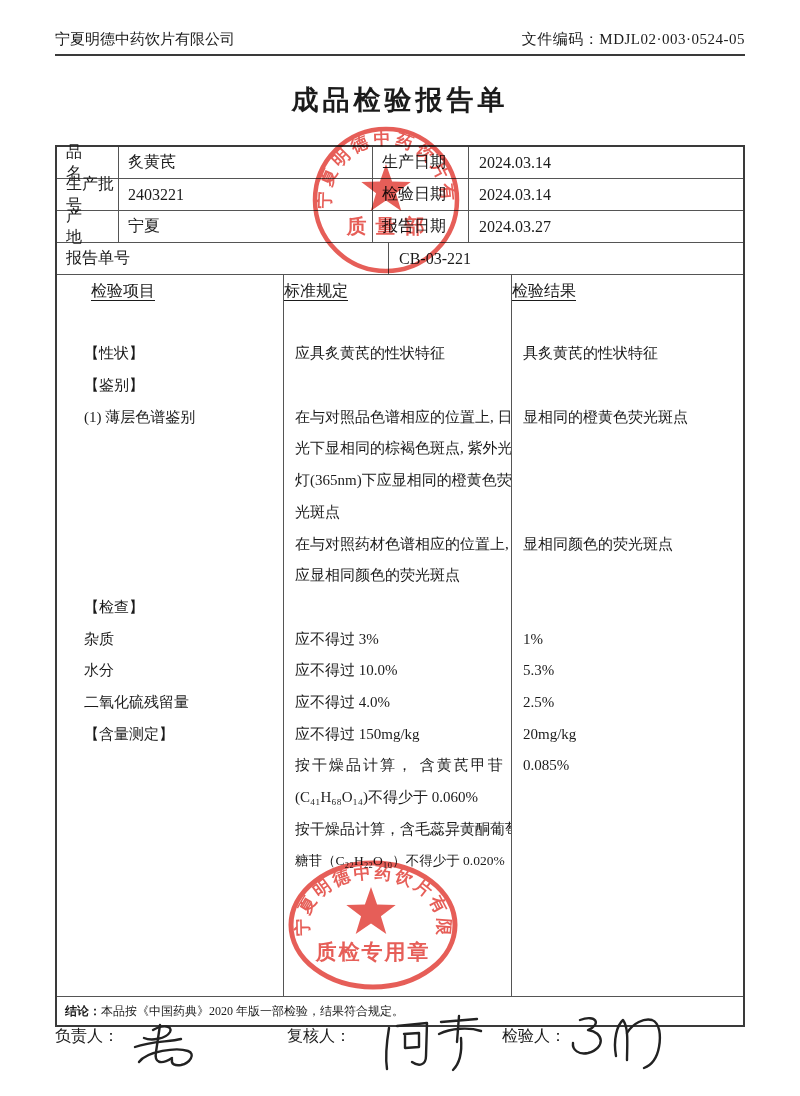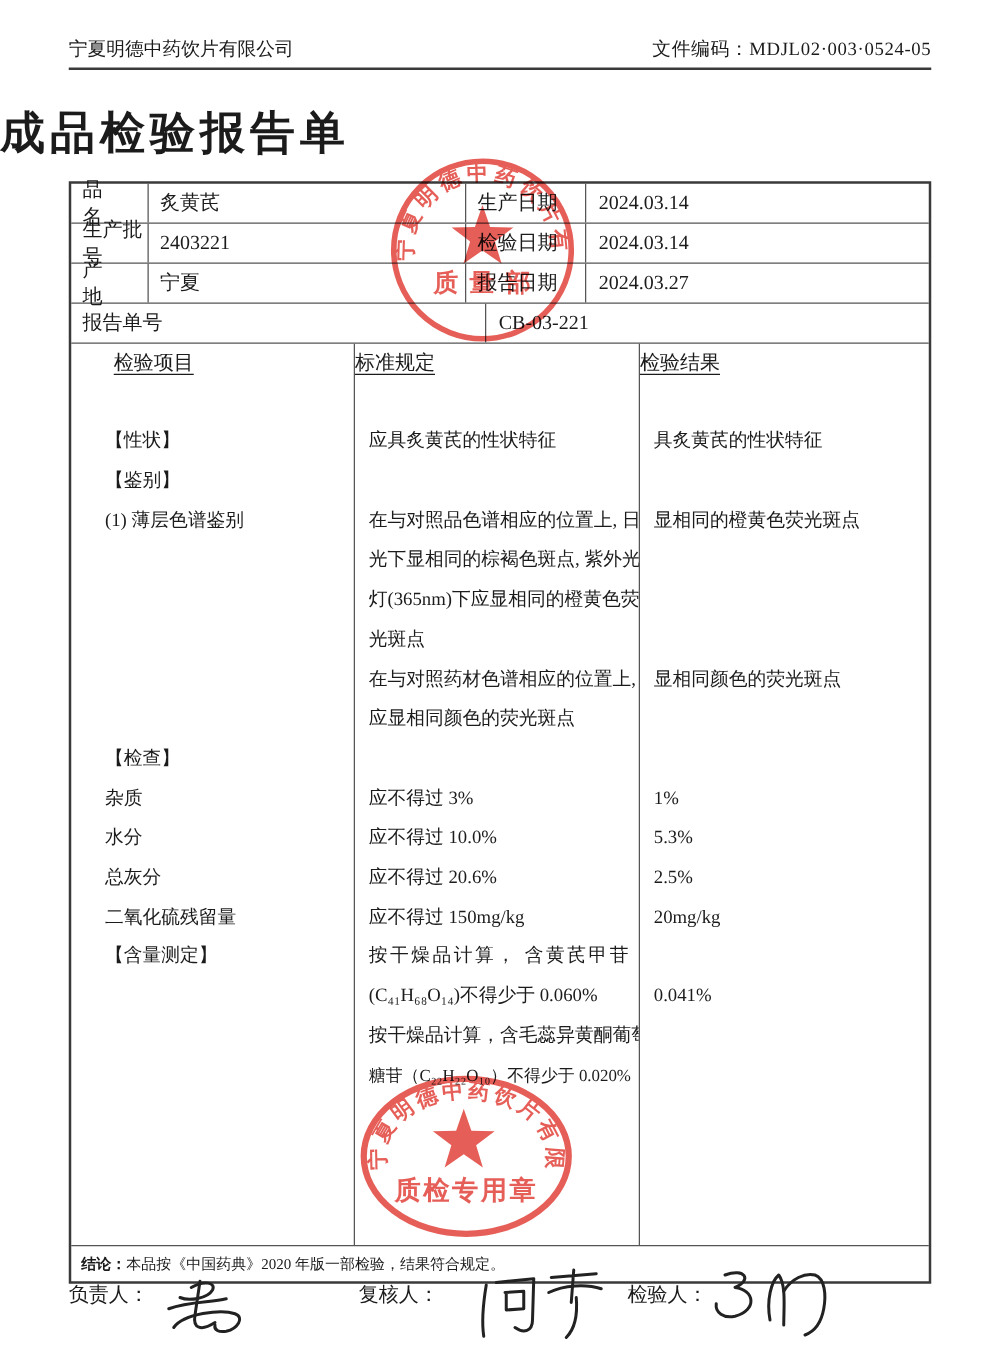--- a/index.html
+++ b/index.html
@@ -8,21 +8,21 @@
          font-family:"Liberation Serif","DejaVu Serif",serif; color:#1b1b1b; }
   .page { position:relative; width:800px; height:1096px; overflow:hidden; background:#fff; }
 
   
   .doc-header { margin:0 55px; padding-top:30px; padding-bottom:5px;
                 display:flex; justify-content:space-between; align-items:flex-end;
                 border-bottom:2px solid #3a3a3a; font-size:15px; }
   .doc-code { letter-spacing:0.5px; }
 
   
-  .doc-title { margin-top:26px; font-size:36px; font-weight:bold; letter-spacing:4px; }
+  .doc-title { text-align:center; margin-top:26px; font-size:27px; font-weight:bold; letter-spacing:4px; }
 
   
   .report-table { position:absolute; left:55px; top:145px; width:690px;
                   border:2px solid #3a3a3a; background:transparent; }
   .info-row { display:flex; height:32px; border-bottom:1px solid #555; }
   .info-cell { padding:0 0 0 9px; display:flex; align-items:center; font-size:16px; }
   .cell-label    { width:62px;  border-right:1px solid #555; }
   .cell-value    { width:254px; border-right:1px solid #555; }
   .cell-rlabel   { width:96px;  border-right:1px solid #555; }
   .cell-rvalue   { flex:1; padding-left:10px; }
@@ -112,42 +112,41 @@
           <div class="bline">【鉴别】</div>
           <div class="bline">(1) 薄层色谱鉴别</div>
           <div class="bline"></div>
           <div class="bline"></div>
           <div class="bline"></div>
           <div class="bline"></div>
           <div class="bline"></div>
           <div class="bline">【检查】</div>
           <div class="bline">杂质</div>
           <div class="bline">水分</div>
-          <div class="bline">总灰分</div>
           <div class="bline">二氧化硫残留量</div>
           <div class="bline">【含量测定】</div>
           <div class="bline"></div>
           <div class="bline"></div>
           <div class="bline"></div>
         </div>
       <div class="bcol bcol2">
           <div class="bline">标准规定</div>
           <div class="bline"></div>
           <div class="bline">应具炙黄芪的性状特征</div>
           <div class="bline"></div>
           <div class="bline">在与对照品色谱相应的位置上, 日</div>
           <div class="bline">光下显相同的棕褐色斑点, 紫外光</div>
           <div class="bline">灯(365nm)下应显相同的橙黄色荧</div>
           <div class="bline">光斑点</div>
           <div class="bline">在与对照药材色谱相应的位置上,</div>
           <div class="bline">应显相同颜色的荧光斑点</div>
           <div class="bline"></div>
           <div class="bline">应不得过 3%</div>
           <div class="bline">应不得过 10.0%</div>
-          <div class="bline">应不得过 20.6%</div>
+          <div class="bline">应不得过 4.0%</div>
           <div class="bline">应不得过 150mg/kg</div>
           <div class="bline">按干燥品计算， 含黄芪甲苷</div>
           <div class="bline">(C₄₁H₆₈O₁₄)不得少于 0.060%</div>
           <div class="bline">按干燥品计算，含毛蕊异黄酮葡萄</div>
           <div class="bline">糖苷（C₂₂H₂₂O₁₀）不得少于 0.020%</div>
         </div>
       <div class="bcol bcol3">
           <div class="bline">检验结果</div>
           <div class="bline"></div>
           <div class="bline">具炙黄芪的性状特征</div>
@@ -156,22 +155,22 @@
           <div class="bline"></div>
           <div class="bline"></div>
           <div class="bline"></div>
           <div class="bline">显相同颜色的荧光斑点</div>
           <div class="bline"></div>
           <div class="bline"></div>
           <div class="bline">1%</div>
           <div class="bline">5.3%</div>
           <div class="bline">2.5%</div>
           <div class="bline">20mg/kg</div>
-          <div class="bline"></div>
-          <div class="bline">0.041%</div>
+          <div class="bline">0.085%</div>
+          <div class="bline"></div>
           <div class="bline"></div>
         </div>
     </div>
 
     <div class="conclusion-row">
       <span class="conclusion-label">结论：</span>
       <span>本品按《中国药典》2020 年版一部检验，结果符合规定。</span>
     </div>
   </div>
 

